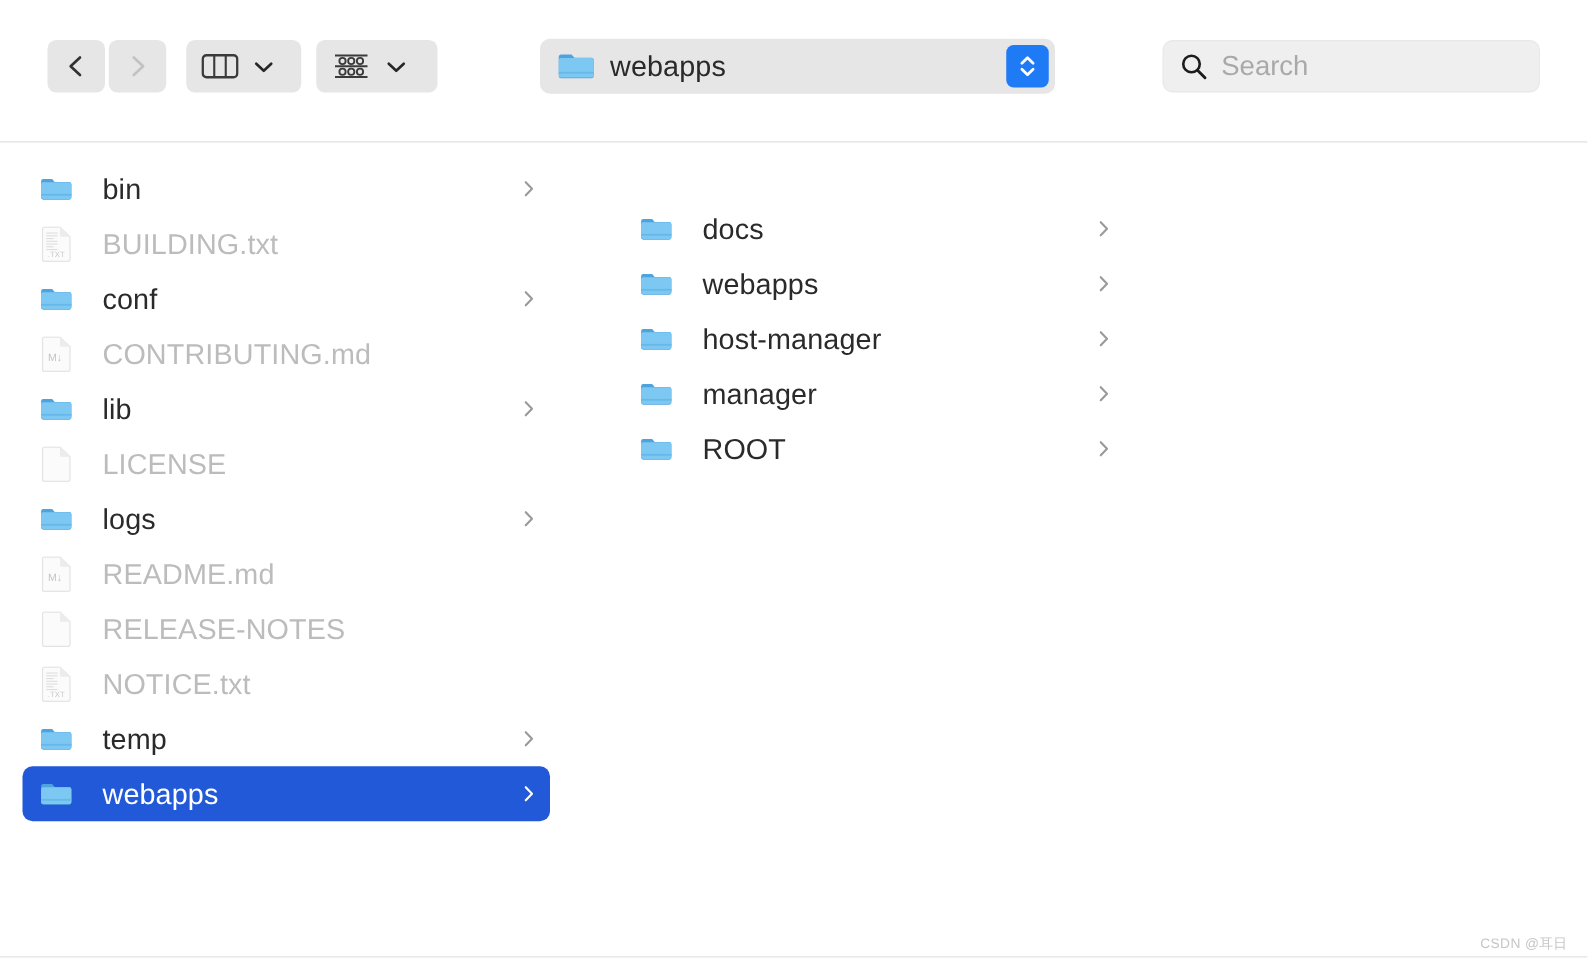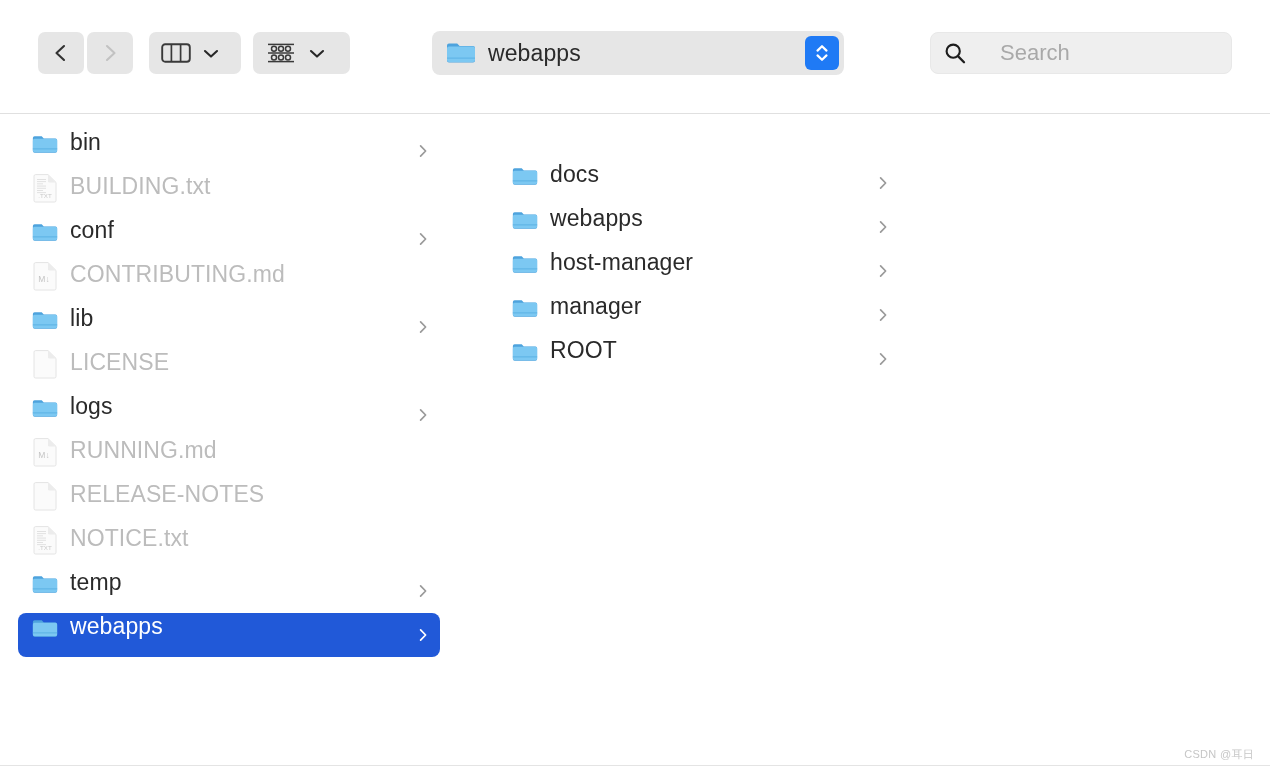--- a/index.html
+++ b/index.html
@@ -97,21 +97,20 @@
   .search-ico { margin-left: 12px; margin-right: 10px; display:block; }
   .search-input {
     border: none;
     outline: none;
     background: transparent;
     font-family: inherit;
     font-size: 22px;
     color: #404040;
     width: 230px;
     padding: 0;
-    margin-left: 23px;
   }
   .search-input::placeholder { color: #a9a9a9; }
 
   
   .browser {
     position: absolute;
     left: 0; top: 115px; right: 0;
     height: 650px;
     display: flex;
     background: #ffffff;
@@ -124,24 +123,25 @@
     flex: 0 0 auto;
   }
   .col.col-1 { width: 480px; }
   .col.col-2 { width: 460px; margin-top: 32px; }
   .col.col-3 { flex: 1 1 auto; }
 
   .row {
     position: relative;
     height: 44px;
     display: flex;
-    align-items: flex-start;
+    align-items: center;
     box-sizing: border-box;
     border-radius: 8px;
     padding-left: 18px;
+    gap: 12px;
   }
   .col-1 .row { margin: 0 40px 0 18px; padding-left: 14px; }
   .col-2 .row { margin: 0 40px 0 18px; padding-left: 14px; }
 
   .row .name {
     font-size: 23px;
     color: #2a2a2a;
     letter-spacing: 0.1px;
     white-space: nowrap;
   }
@@ -342,21 +342,21 @@
         </svg>
       </div>
       <div class="row dim">
         <span class="ico-wrap">
           <svg width="24" height="29" viewBox="0 0 24 29">
     <path d="M1 2.2 a1.6 1.6 0 0 1 1.6-1.6 H15 L23 8.4 V26.4 a1.6 1.6 0 0 1 -1.6 1.6 H2.6 A1.6 1.6 0 0 1 1 26.4 Z" fill="#fbfbfb" stroke="#e4e4e4" stroke-width="1"></path>
     <path d="M15 0.6 L23 8.4 H16.2 A1.2 1.2 0 0 1 15 7.2 Z" fill="#ececec"></path>
     <text x="11" y="19.5" font-size="8.5" font-family="Liberation Sans, sans-serif" fill="#c4c4c4" text-anchor="middle">M↓</text>
   </svg>
         </span>
-        <span class="name">RUNNING.md</span>
+        <span class="name">README.md</span>
       </div>
       <div class="row dim">
         <span class="ico-wrap">
           <svg width="24" height="29" viewBox="0 0 24 29">
     <path d="M1 2.2 a1.6 1.6 0 0 1 1.6-1.6 H15 L23 8.4 V26.4 a1.6 1.6 0 0 1 -1.6 1.6 H2.6 A1.6 1.6 0 0 1 1 26.4 Z" fill="#fbfbfb" stroke="#e4e4e4" stroke-width="1"></path>
     <path d="M15 0.6 L23 8.4 H16.2 A1.2 1.2 0 0 1 15 7.2 Z" fill="#ececec"></path>
 
   </svg>
         </span>
         <span class="name">RELEASE-NOTES</span>

